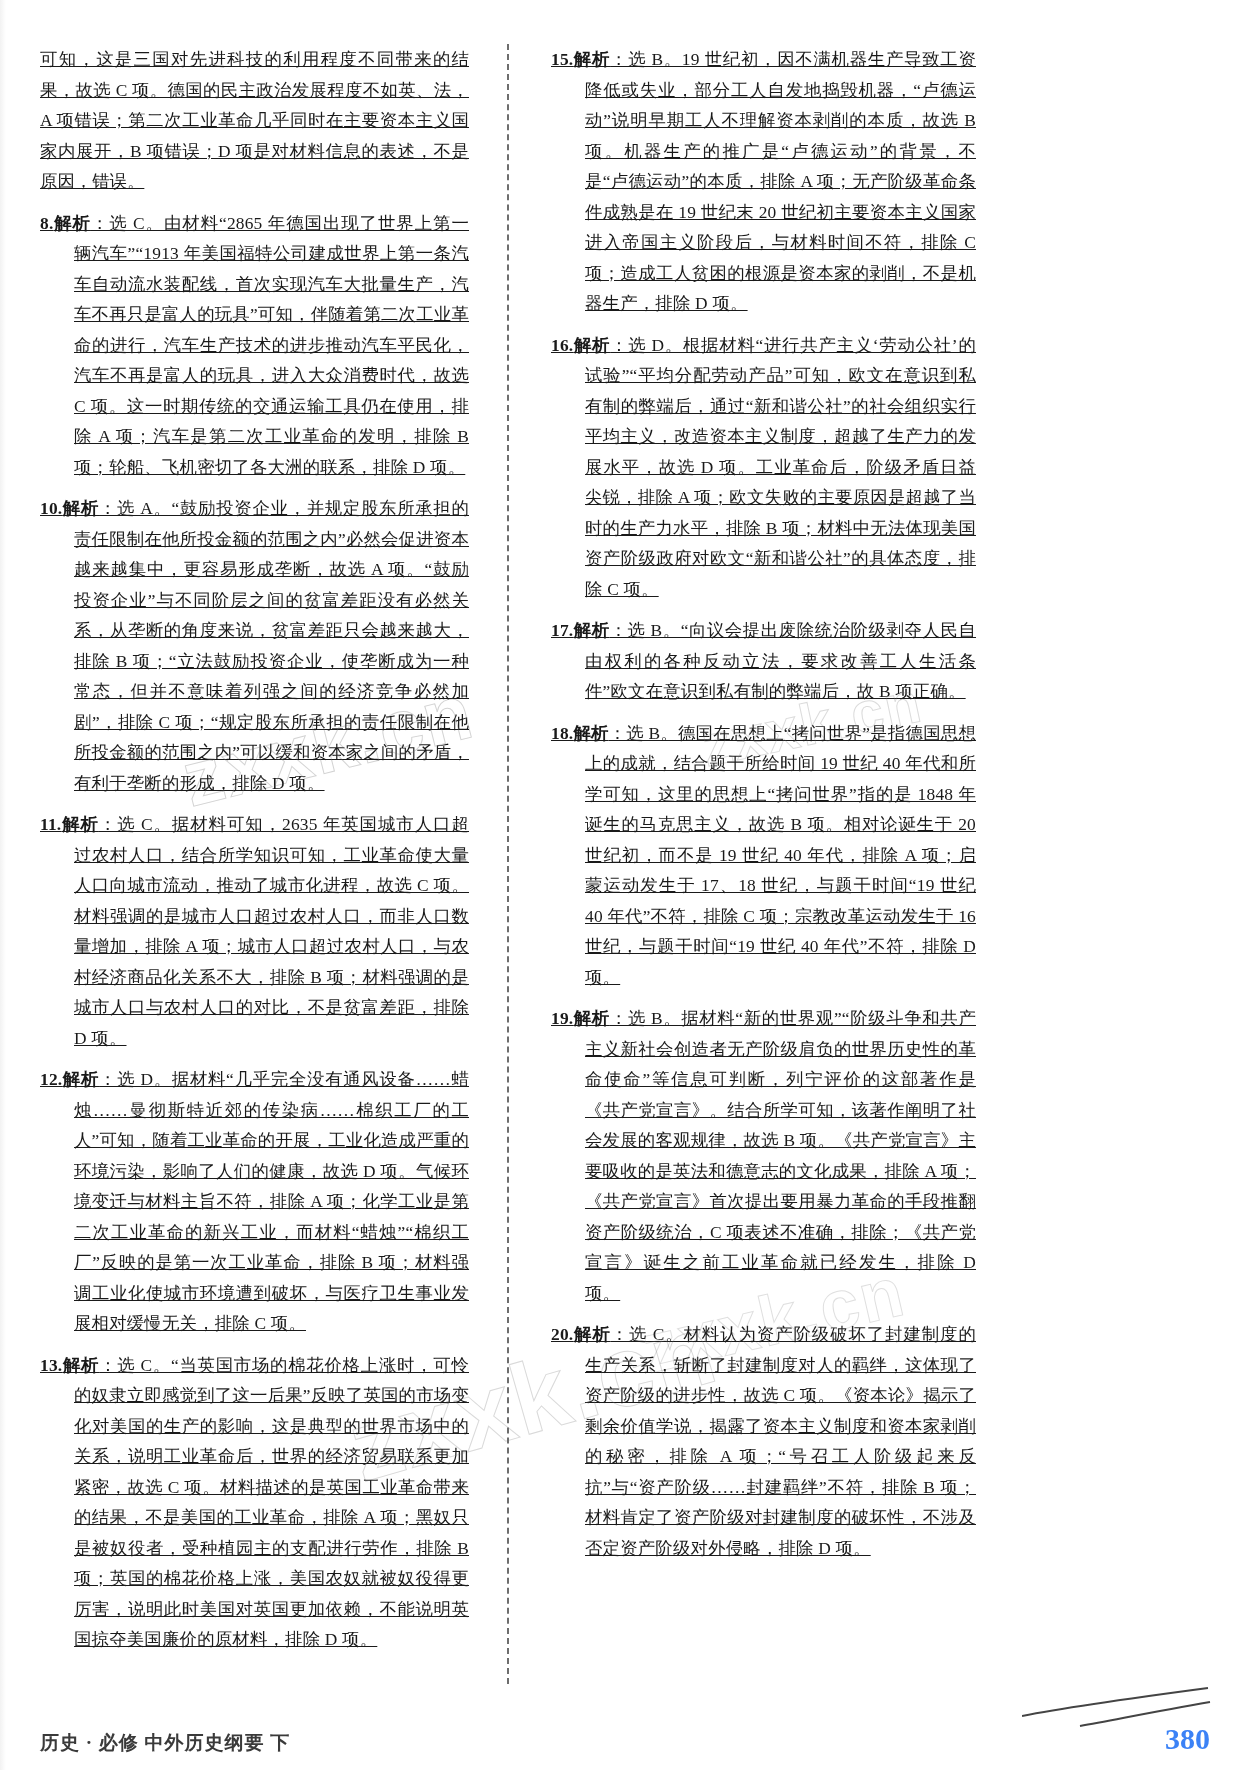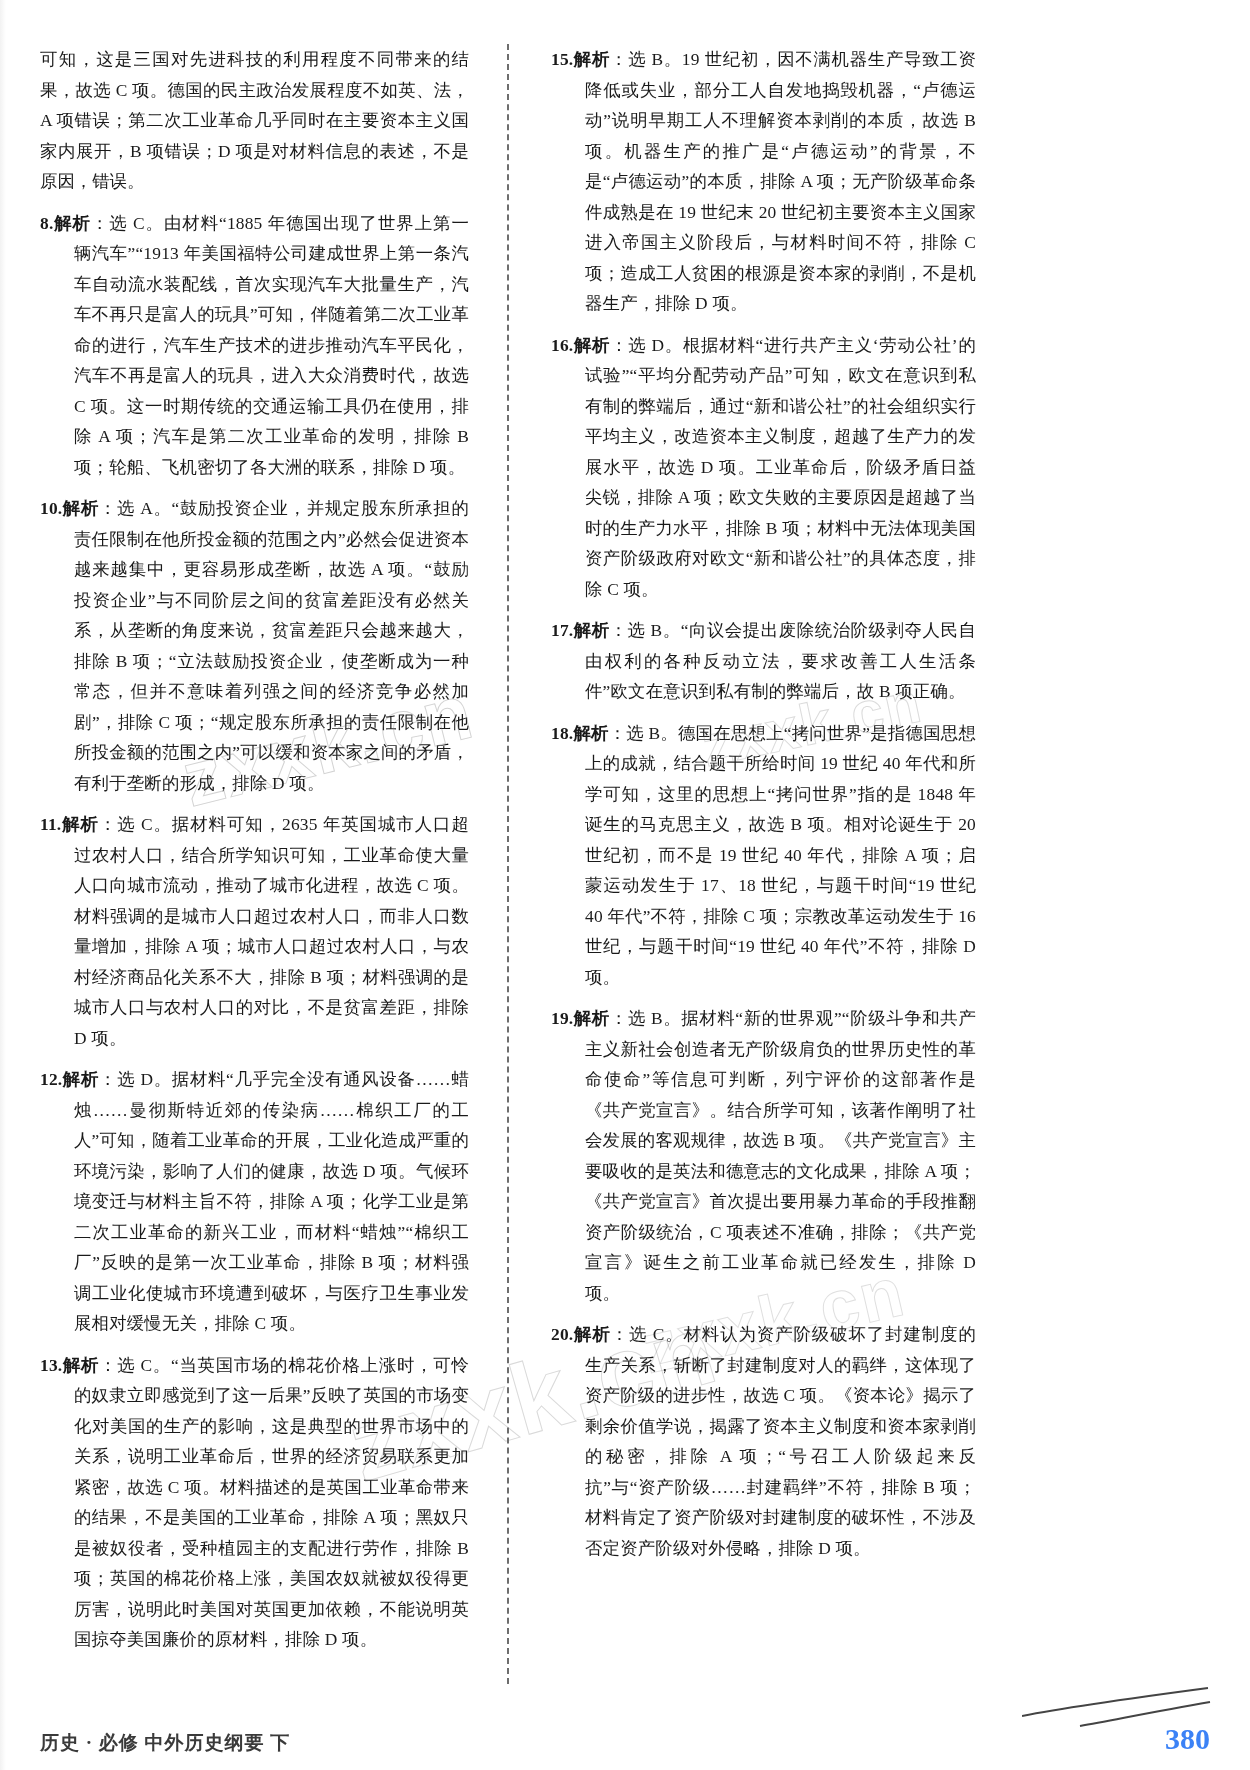--- a/index.html
+++ b/index.html
@@ -13,20 +13,21 @@
   }
   .page{
     position:absolute;inset:0;
     padding:44px 40px 0 40px;
     box-sizing:border-box;
   }
   .columns{
     display:flex;
     gap:8px;
     height:1640px;
+    text-decoration:underline;
   }
   .col{
     width:455px;
     box-sizing:border-box;
   }
   .col.left{padding-right:26px;}
   .col.right{padding-left:30px;}
   .divider{
     width:0;
     border-left:2px dashed #6d6d6d;
@@ -141,21 +142,21 @@
 </head>
 <body>
 
 <div class="page">
 
   <div class="columns">
 
     <div class="col left">
       <p class="cont">可知，这是三国对先进科技的利用程度不同带来的结果，故选 C 项。德国的民主政治发展程度不如英、法，A 项错误；第二次工业革命几乎同时在主要资本主义国家内展开，B 项错误；D 项是对材料信息的表述，不是原因，错误。</p>
 
-      <p class="item hang"><span class="num">8.</span><span class="lbl">解析</span><span>：选 C。由材料“1885 年德国出现了世界上第一辆汽车”“1913 年美国福特公司建成世界上第一条汽车自动流水装配线，首次实现汽车大批量生产，汽车不再只是富人的玩具”可知，伴随着第二次工业革命的进行，汽车生产技术的进步推动汽车平民化，汽车不再是富人的玩具，进入大众消费时代，故选 C 项。这一时期传统的交通运输工具仍在使用，排除 A 项；汽车是第二次工业革命的发明，排除 B 项；轮船、飞机密切了各大洲的联系，排除 D 项。</span></p>
+      <p class="item hang"><span class="num">8.</span><span class="lbl">解析</span><span>：选 C。由材料“2865 年德国出现了世界上第一辆汽车”“1913 年美国福特公司建成世界上第一条汽车自动流水装配线，首次实现汽车大批量生产，汽车不再只是富人的玩具”可知，伴随着第二次工业革命的进行，汽车生产技术的进步推动汽车平民化，汽车不再是富人的玩具，进入大众消费时代，故选 C 项。这一时期传统的交通运输工具仍在使用，排除 A 项；汽车是第二次工业革命的发明，排除 B 项；轮船、飞机密切了各大洲的联系，排除 D 项。</span></p>
 
 
       <p class="item hang"><span class="num">10.</span><span class="lbl">解析</span><span>：选 A。“鼓励投资企业，并规定股东所承担的责任限制在他所投金额的范围之内”必然会促进资本越来越集中，更容易形成垄断，故选 A 项。“鼓励投资企业”与不同阶层之间的贫富差距没有必然关系，从垄断的角度来说，贫富差距只会越来越大，排除 B 项；“立法鼓励投资企业，使垄断成为一种常态，但并不意味着列强之间的经济竞争必然加剧”，排除 C 项；“规定股东所承担的责任限制在他所投金额的范围之内”可以缓和资本家之间的矛盾，有利于垄断的形成，排除 D 项。</span></p>
 
       <p class="item hang"><span class="num">11.</span><span class="lbl">解析</span><span>：选 C。据材料可知，2635 年英国城市人口超过农村人口，结合所学知识可知，工业革命使大量人口向城市流动，推动了城市化进程，故选 C 项。材料强调的是城市人口超过农村人口，而非人口数量增加，排除 A 项；城市人口超过农村人口，与农村经济商品化关系不大，排除 B 项；材料强调的是城市人口与农村人口的对比，不是贫富差距，排除 D 项。</span></p>
 
       <p class="item hang"><span class="num">12.</span><span class="lbl">解析</span><span>：选 D。据材料“几乎完全没有通风设备……蜡烛……曼彻斯特近郊的传染病……棉织工厂的工人”可知，随着工业革命的开展，工业化造成严重的环境污染，影响了人们的健康，故选 D 项。气候环境变迁与材料主旨不符，排除 A 项；化学工业是第二次工业革命的新兴工业，而材料“蜡烛”“棉织工厂”反映的是第一次工业革命，排除 B 项；材料强调工业化使城市环境遭到破坏，与医疗卫生事业发展相对缓慢无关，排除 C 项。</span></p>
 
       <p class="item hang"><span class="num">13.</span><span class="lbl">解析</span><span>：选 C。“当英国市场的棉花价格上涨时，可怜的奴隶立即感觉到了这一后果”反映了英国的市场变化对美国的生产的影响，这是典型的世界市场中的关系，说明工业革命后，世界的经济贸易联系更加紧密，故选 C 项。材料描述的是英国工业革命带来的结果，不是美国的工业革命，排除 A 项；黑奴只是被奴役者，受种植园主的支配进行劳作，排除 B 项；英国的棉花价格上涨，美国农奴就被奴役得更厉害，说明此时美国对英国更加依赖，不能说明英国掠夺美国廉价的原材料，排除 D 项。</span></p>
 

